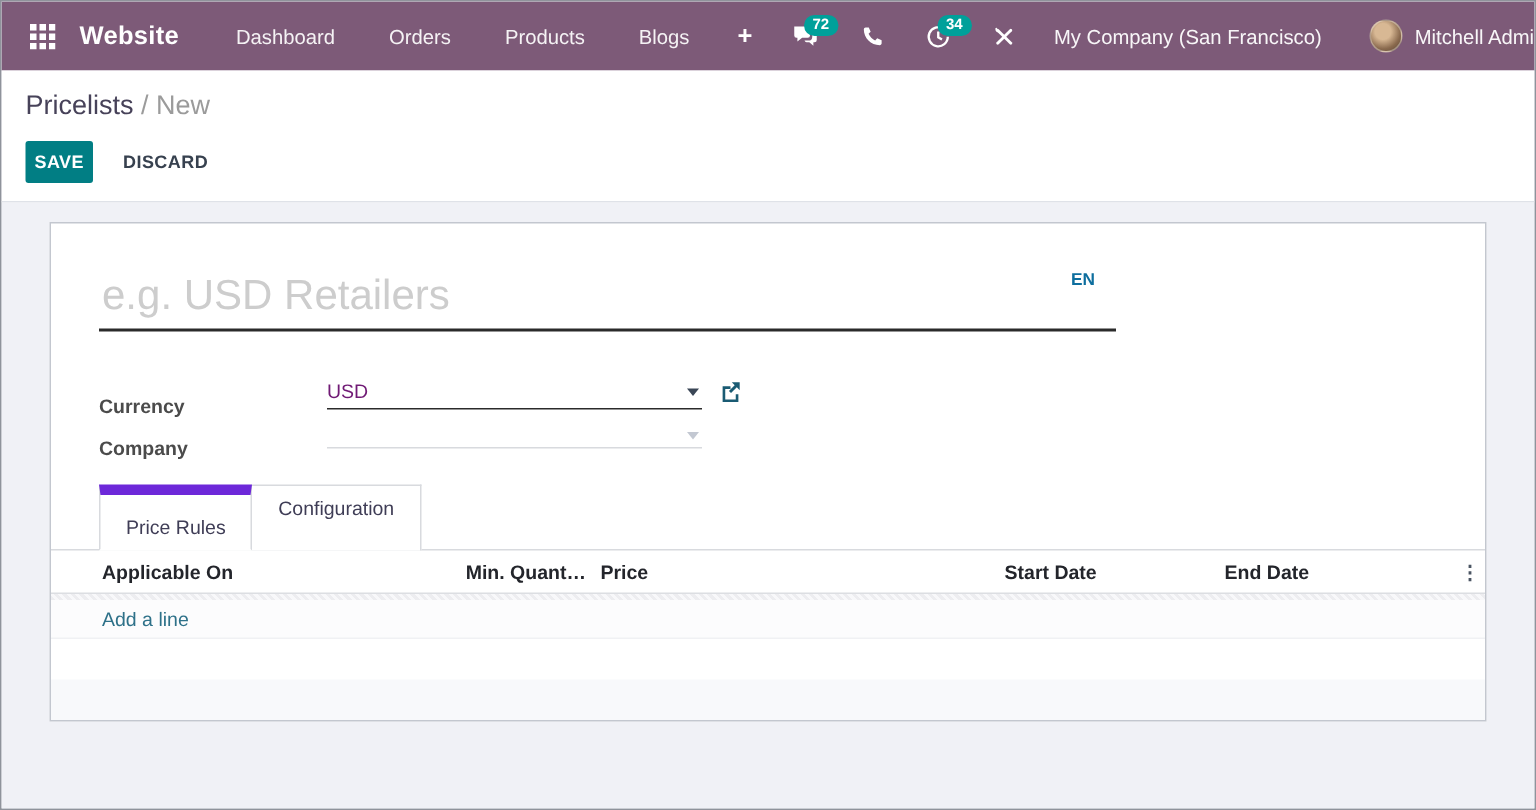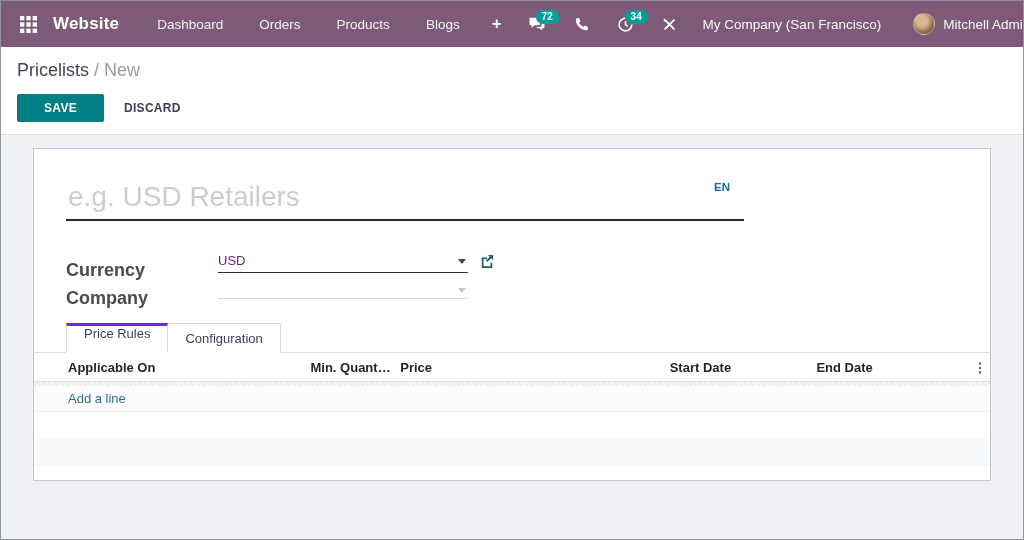--- a/index.html
+++ b/index.html
@@ -21,46 +21,46 @@
   .user-area { display:flex; align-items:center; gap:8px; padding:0 4px 0 12px; cursor:pointer; }
   .avatar { width:22px; height:22px; border-radius:50%; background:radial-gradient(circle at 40% 35%, #d8b894 0 30%, #8a6a4e 65%, #55402e 100%); border:1px solid rgba(255,255,255,.35); }
   .user-name { font-size:13.5px; color:rgba(255,255,255,.95); white-space:nowrap; }
 
   
   .control-panel { background:#fff; padding:13px 16px 12px 16px; border-bottom:1px solid #dfe2e8; flex-shrink:0; }
   .breadcrumb { font-size:18px; }
   .breadcrumb .bc-parent { color:#474259; cursor:pointer; }
   .breadcrumb .bc-sep, .breadcrumb .bc-current { color:#9b9b9b; }
   .btn-row { margin-top:13px; display:flex; align-items:center; }
-  .btn-save { background:#017e84; color:#fff; border:none; font-size:12px; font-weight:bold; letter-spacing:.3px; padding:7px 27px; border-radius:2px; cursor:pointer; font-family:"Liberation Sans",sans-serif; }
+  .btn-save { background:#017e84; color:#fff; border:none; font-size:12px; font-weight:bold; letter-spacing:.3px; padding:7px 6px; border-radius:2px; cursor:pointer; font-family:"Liberation Sans",sans-serif; }
   .btn-discard { background:none; border:none; color:#37414f; font-size:12px; font-weight:bold; letter-spacing:.3px; padding:7px 14px; margin-left:6px; cursor:pointer; font-family:"Liberation Sans",sans-serif; }
 
   
   .content { flex:1; background:#f0f1f6; padding:13px 32px 8px 32px; overflow:hidden; }
   .sheet { background:#fff; border:1px solid #c3c7cf; height:333px; position:relative; }
 
   .name-block { position:relative; margin:30px 32px 0 32px; width:678px; }
   .name-input { width:100%; border:none; border-bottom:2px solid #2b2b2b; font-size:28px; color:#333; padding:2px 2px 6px 2px; outline:none; background:transparent; font-family:"Liberation Sans",sans-serif; }
   .name-input::placeholder { color:#cdcdcd; }
   .lang-badge { position:absolute; top:2px; right:14px; font-size:11.5px; font-weight:bold; color:#0d6e9e; cursor:pointer; }
 
   .fields { margin:26px 0 0 32px; }
   .field-row { display:flex; align-items:center; height:28px; }
-  .field-label { width:152px; font-size:18px; font-weight:bold; color:#4b4b4b;margin-top:19px; }
+  .field-label { width:152px; font-size:13px; font-weight:bold; color:#4b4b4b;margin-top:19px; }
   .field-widget { width:250px; position:relative; display:flex; align-items:center; }
   .field-value { width:100%; font-size:13px; color:#701a75; border-bottom:1.5px solid #2b2b2b; padding:3px 18px 4px 0; min-height:20px; cursor:text; }
   .field-value.empty { border-bottom:1px solid #d8dade; }
   .caret { position:absolute; right:2px; top:9px; width:0; height:0; border-left:4px solid transparent; border-right:4px solid transparent; border-top:5px solid #3a4656; }
   .caret.light { border-top-color:#c3c8d2; }
   .ext-link { margin-left:12px; cursor:pointer; display:flex; }
 
   
   .tab-strip { margin-top:20px; padding-left:32px; border-bottom:1px solid #d8dade; display:flex; }
   .tab { border:1px solid #d8dade; border-bottom:none; background:#fff; padding:7px 17px; font-size:13px; color:#3f3d56; cursor:pointer; position:relative; margin-bottom:-1px; }
-  .tab.active { border-top:3px solid #6d28d9; padding-top:0; border-bottom:1px solid #fff; }
+  .tab.active { border-top:7px solid #6d28d9; padding-top:14px; border-bottom:1px solid #fff; }
   .tab + .tab { border-left:none; }
 
   
   .list-header { display:flex; align-items:center; height:29px; border-bottom:1px solid #dcdee2; font-size:13px; font-weight:bold; color:#23252b; }
   .lh-pad { width:34px; flex-shrink:0; }
   .col-applicable { width:243px; }
   .col-minqty { width:90px; overflow:hidden; white-space:nowrap; text-overflow:ellipsis; }
   .col-price { width:270px; }
   .col-start { width:147px; }
   .col-end { width:154px; }

